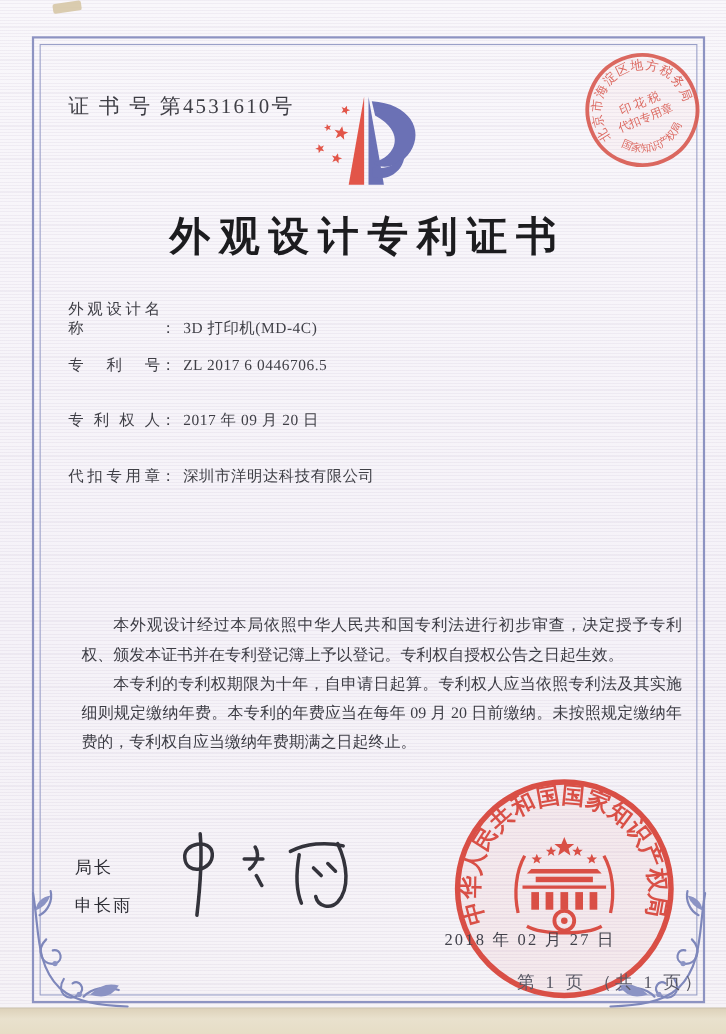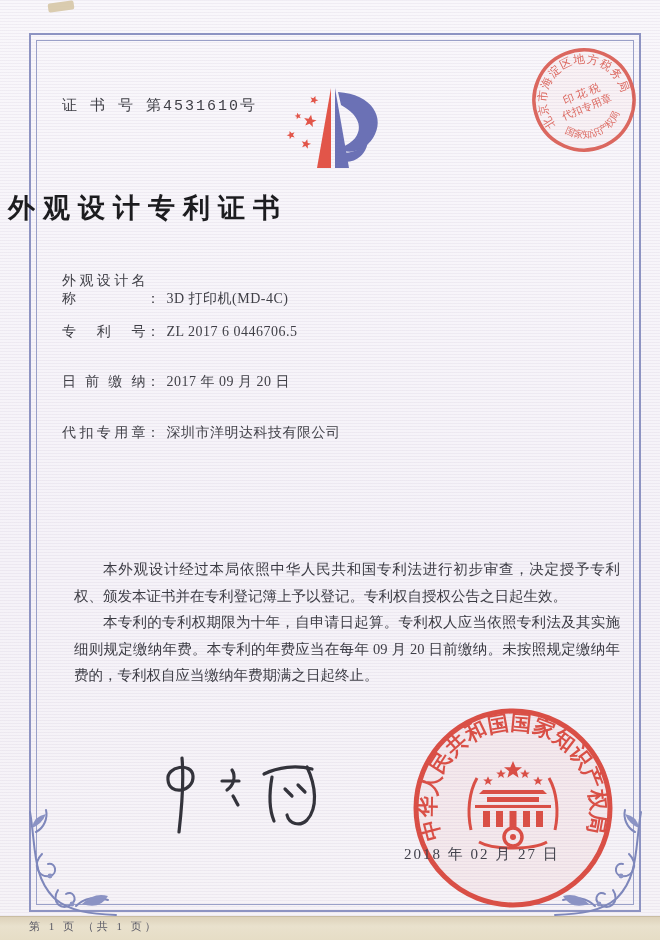--- a/index.html
+++ b/index.html
@@ -21,28 +21,28 @@
   }
   .frame-outer{
     position:absolute; left:29px; top:33px; right:19px; bottom:28px;
     border:2.5px solid #8d93c2;
   }
   .frame-inner{
     position:absolute; left:36px; top:40px; right:26px; bottom:35px;
     border:1px solid #9aa0c8;
   }
   .cert-no{
-    position:absolute; left:62px; top:96px;
-    font-size:15px; letter-spacing:2px; color:#3f3f46;font-family:Liberation Mono, monospace;
+    position:absolute; left:62px; top:84px;
+    font-size:19px; letter-spacing:2px; color:#3f3f46;
   }
   .logo{ position:absolute; left:272px; top:80px; }
   .title{
     position:absolute; left:0; right:0; top:190px; margin:0;
-    text-align:left; text-indent:8px;
-    font-size:27px; font-weight:700; letter-spacing:8px; color:#1c1c1f;
+    text-align:center; text-indent:8px;
+    font-size:37px; font-weight:700; letter-spacing:8px; color:#1c1c1f;
   }
   .fields{ position:absolute; left:62px; top:272px; width:520px; }
   .field-row{ height:50.5px; font-size:14px; color:#3f3f46; letter-spacing:.5px; }
   .field-label{
     display:inline-block; width:6em; text-align:justify; text-align-last:justify;
   }
   .field-colon{ display:inline-block; margin-right:6px; }
   .paragraphs{
     position:absolute; left:58px; top:556px; width:546px;
     font-size:14.5px; line-height:26.5px; color:#3c3c44; text-align:justify;margin-left:16px;
@@ -51,22 +51,22 @@
   .signer{ position:absolute; left:68px; top:779px; font-size:16px; color:#2f2f36; }
   .signer div{ margin-bottom:13px; letter-spacing:2px;
     font-family:"Liberation Sans","DejaVu Sans",sans-serif; font-size:15.5px;}
   .signature{ position:absolute; left:138px; top:752px; }
   .main-seal{ position:absolute; left:398px; top:702px; }
   .seal-date{
     position:absolute; left:404px; top:845px; z-index:5;
     font-size:15px; letter-spacing:2px; color:#42424c;
   }
   .footer{
-    position:absolute; left:29px; right:19px; top:919px; text-align:left;
-    font-size:11px; letter-spacing:3px; color:#5a5a66;
+    position:absolute; left:29px; right:19px; top:883px; text-align:right;
+    font-size:16px; letter-spacing:3px; color:#5a5a66;
   }
   .tax-stamp{ position:absolute; left:528px; top:44px; transform:rotate(-22deg); opacity:.88; }
   .ornament{ position:absolute; }
   .orn-left{ left:24px; top:806px; }
   .orn-right{ left:552px; top:806px; transform:scaleX(-1); }
   svg text{ font-family:"Liberation Serif","DejaVu Serif",serif; }
 </style>
 </head>
 <body>
 
@@ -133,32 +133,36 @@
   <h1 class="title">外观设计专利证书</h1>
 
   <div class="fields">
     <div class="field-row">
       <span class="field-label">外观设计名称</span><span class="field-colon">：</span><span>3D 打印机(MD-4C)</span>
     </div>
     <div class="field-row">
       <span class="field-label">专利号</span><span class="field-colon">：</span><span>ZL 2017 6 0446706.5</span>
     </div>
     <div class="field-row">
-      <span class="field-label">日前缴纳</span><span class="field-colon">：</span><span>2017 年 09 月 20 日</span>
+      <span class="field-label">专利权人</span><span class="field-colon">：</span><span>2017 年 09 月 20 日</span>
     </div>
     <div class="field-row">
       <span class="field-label">代扣专用章</span><span class="field-colon">：</span><span>深圳市洋明达科技有限公司</span>
     </div>
   </div>
 
   <div class="paragraphs">
     <p>本外观设计经过本局依照中华人民共和国专利法进行初步审查，决定授予专利权、颁发本证书并在专利登记簿上予以登记。专利权自授权公告之日起生效。</p>
     <p>本专利的专利权期限为十年，自申请日起算。专利权人应当依照专利法及其实施细则规定缴纳年费。本专利的年费应当在每年 09 月 20 日前缴纳。未按照规定缴纳年费的，专利权自应当缴纳年费期满之日起终止。</p>
   </div>
 
+  <div class="signer">
+    <div>局长</div>
+    <div>申长雨</div>
+  </div>
 
   <svg class="signature" width="215" height="88" viewBox="0 0 215 88">
     <g stroke="#33333b" stroke-width="3.2" fill="none" stroke-linecap="round" stroke-linejoin="round">
       <path d="M 30,28 C 28,14 54,10 55,24 C 56,40 31,44 30,28 Z"></path>
       <path d="M 44,6 C 46,28 44,54 41,80"></path>
       <path d="M 94,18 C 98,24 96,33 89,38"></path>
       <path d="M 84,29 L 101,29"></path>
       <path d="M 95,44 C 97,47 98,50 100,53"></path>
       <path d="M 126,22 C 140,15 158,13 174,17"></path>
       <path d="M 134,25 C 131,42 131,57 136,69"></path>

